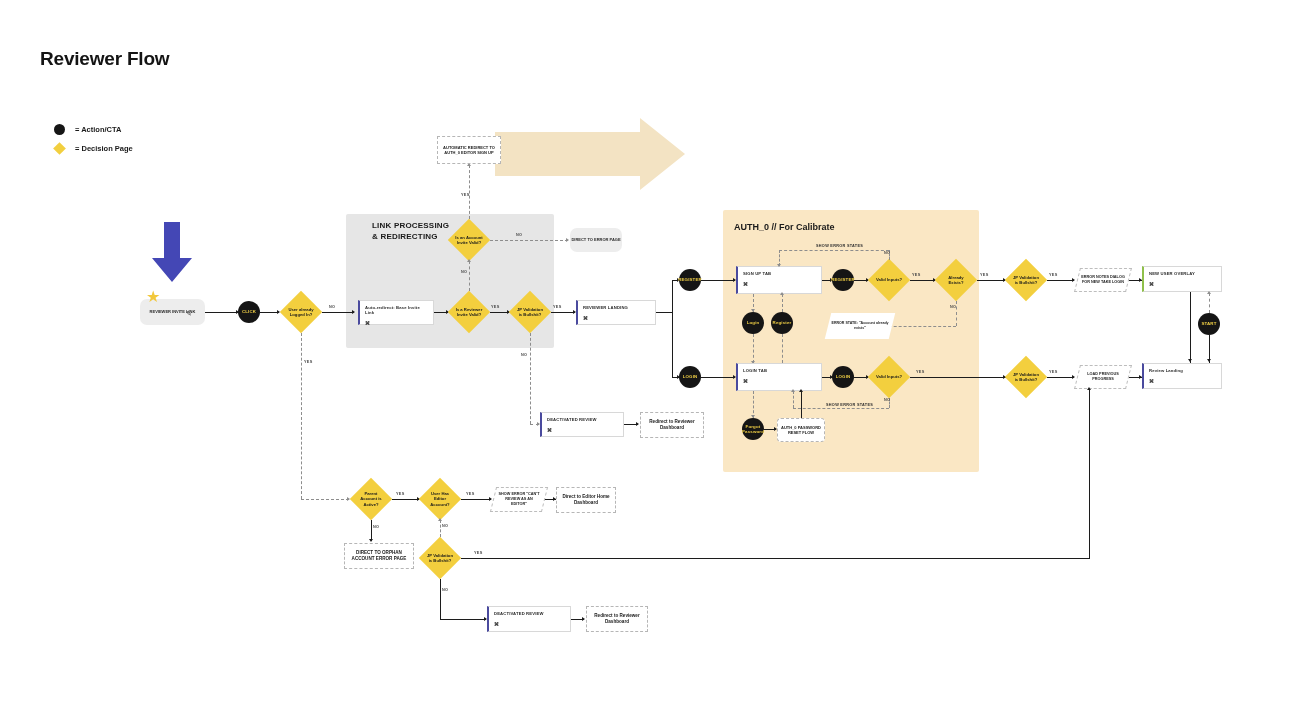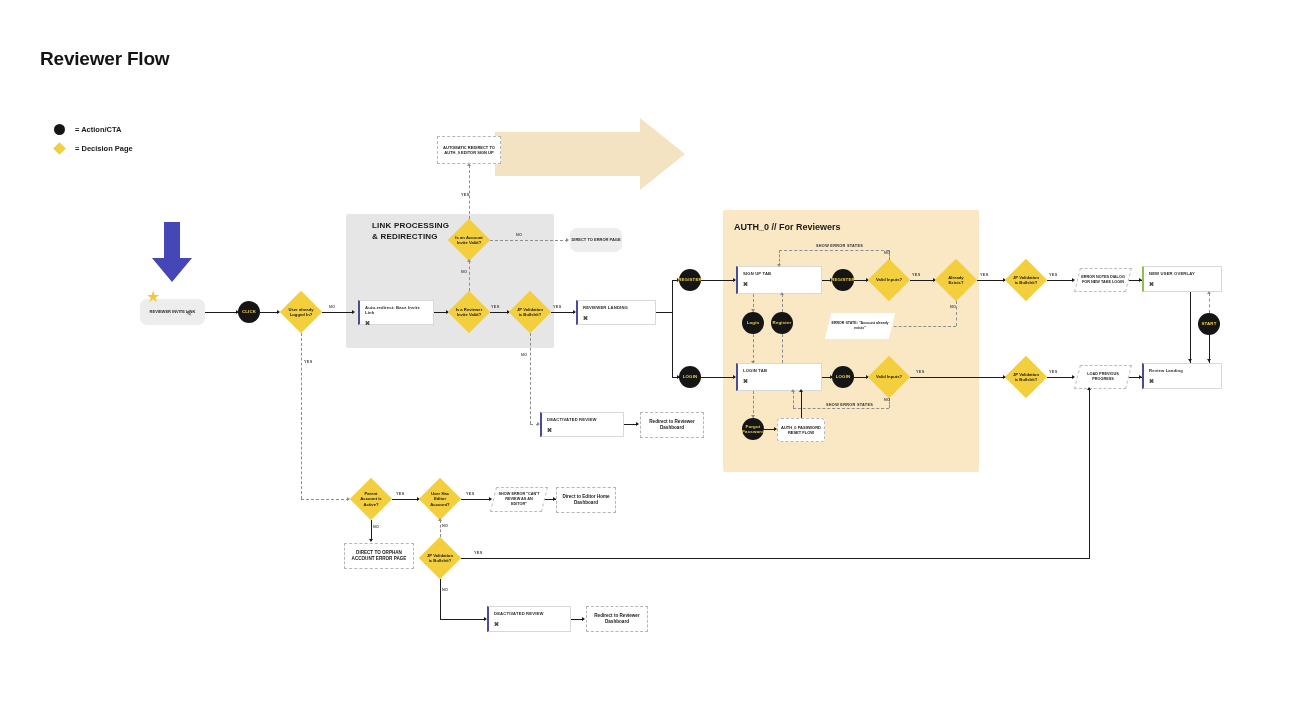--- a/index.html
+++ b/index.html
@@ -125,21 +125,21 @@
     </div>
   </div>
 
   <div class="abs group" style="left:346px;top:214px;width:208px;height:134px;background:#e6e6e6;"></div>
   <div class="abs group-label" style="left:340px;top:221px;width:120px;margin-left:32px;">
     <div>LINK PROCESSING</div>
     <div>&amp; REDIRECTING</div>
   </div>
 
   <div class="abs group" style="left:723px;top:210px;width:256px;height:262px;background:#fae7c4;"></div>
-  <div class="abs" style="left:734px;top:222px;font-size:9px;font-weight:bold;color:#1a1a1a;">AUTH_0 // For Reviewers</div>
+  <div class="abs" style="left:734px;top:222px;font-size:9px;font-weight:bold;color:#1a1a1a;">AUTH_0 // For Calibrate</div>
 
   <svg class="bigarrow" style="left:495px;top:118px;" width="190" height="72" viewBox="0 0 190 72">
     <path d="M0 14 H145 V0 L190 36 L145 72 V58 H0 Z" fill="#f3e3c3"></path>
   </svg>
 
   <svg class="bluearrow" style="left:152px;top:222px;" width="40" height="60" viewBox="0 0 40 60">
     <path d="M12 0 H28 V36 H40 L20 60 L0 36 H12 Z" fill="#4447b5"></path>
   </svg>
 
   <div class="abs softbox" style="left:140px;top:299px;width:65px;height:26px;">

